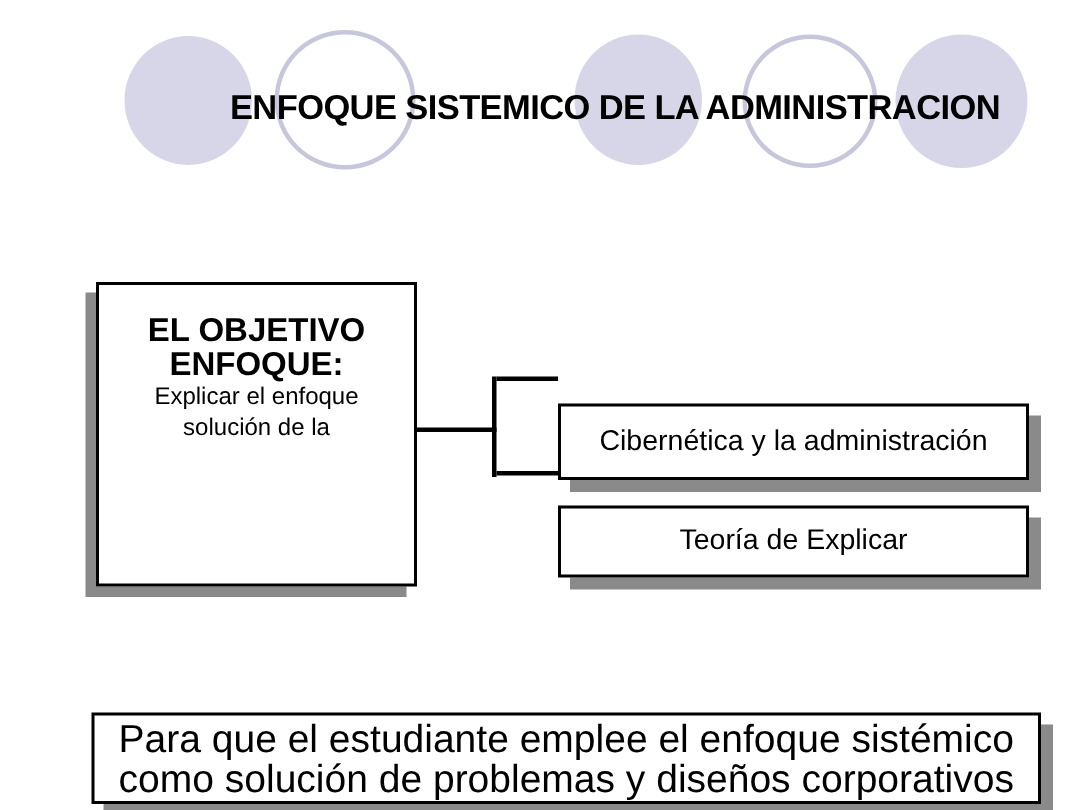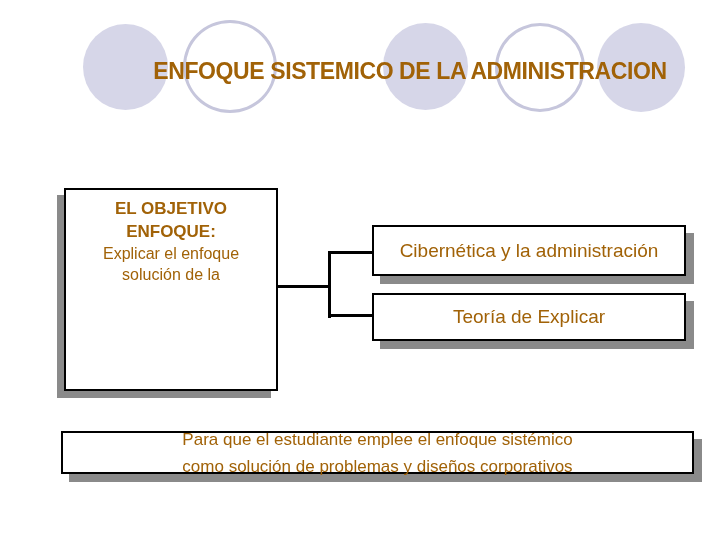--- a/index.html
+++ b/index.html
@@ -3,21 +3,21 @@
 <meta charset="utf-8">
 <style>
   html, body { margin: 0; padding: 0; background: #ffffff; }
   #slide {
     position: relative;
     width: 720px;
     height: 540px;
     background: #ffffff;
     overflow: hidden;
     font-family: "Liberation Sans", "DejaVu Sans", sans-serif;
-    color: #a16207;
+    color: #000000;
   }
   .circle { position: absolute; border-radius: 50%; }
   .circle.filled { background: #d6d6e8; }
   .circle.outlined { background: #ffffff; border: 3px solid #c6c6dc; }
 
   #title {
     position: absolute;
     left: 110px; top: 56px; width: 600px;
     text-align: center;
     font-size: 23px; font-weight: bold;
@@ -25,50 +25,50 @@
     line-height: 30px;
     white-space: nowrap;
   }
 
   .box {
     position: absolute;
     background: #ffffff;
     border: 2px solid #000000;
     box-sizing: border-box;
   }
-  .shadow-right { box-shadow: 8px 8px 0 #8a8a8a; }
+  .shadow-right { box-shadow: 8px 8px 0 #8a8a8a; margin-top: 44px; }
   .shadow-left  { box-shadow: -7px 7px 0 #8a8a8a; }
 
   #objective-box {
     left: 64px; top: 188px; width: 214px; height: 203px;
     text-align: center;
   }
   #objective-box .heading {
-    margin-top: 7px;
+    margin-top: 18px;
     font-weight: bold;
-    font-size: 17px; line-height: 23px;
+    font-size: 22px; line-height: 23px;
   }
   #objective-box .body {
     font-size: 16px; line-height: 21px;
   }
 
   .concept-box {
     left: 372px; width: 314px;
     display: flex; align-items: center; justify-content: center;
     font-size: 19px;
     text-align: center;
   }
   #concept-box-0 { top: 225px; height: 51px; }
   #concept-box-1 { top: 293px; height: 48px; }
 
   #conclusion-box {
-    left: 61px; top: 431px; width: 633px; height: 43px;
+    left: 61px; top: 431px; width: 633px; height: 61px;
     display: flex; flex-direction: column;
     align-items: center; justify-content: center;
-    font-size: 17px; line-height: 27px;
+    font-size: 26px; line-height: 27px;
     text-align: center;
   }
 
   .line { position: absolute; background: #000000; }
   #line-main   { left: 277px; top: 285px; width: 54px; height: 3px; }
   #line-vert   { left: 328px; top: 251px; width: 3px;  height: 67px; }
   #line-branch-top    { left: 331px; top: 251px; width: 41px; height: 3px; }
   #line-branch-bottom { left: 331px; top: 314px; width: 41px; height: 3px; }
 </style>
 </head>

